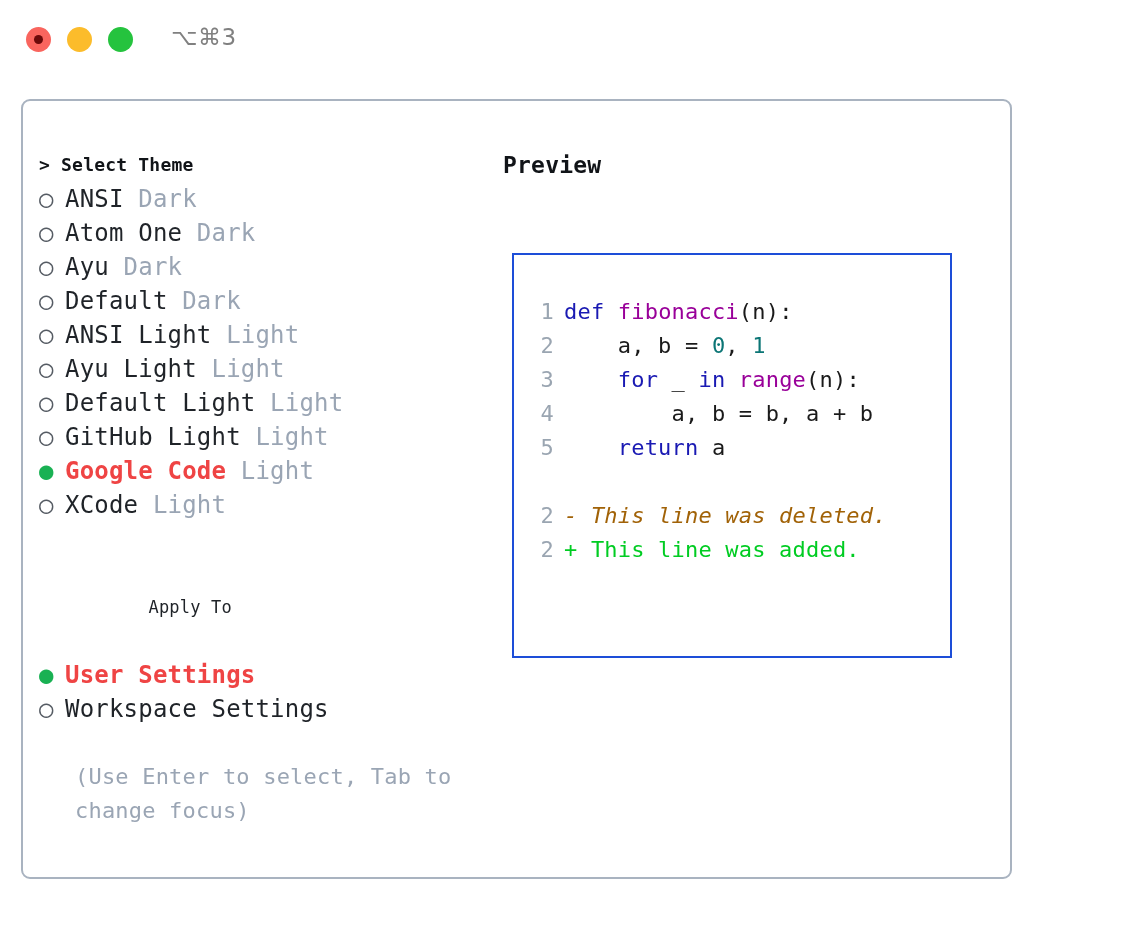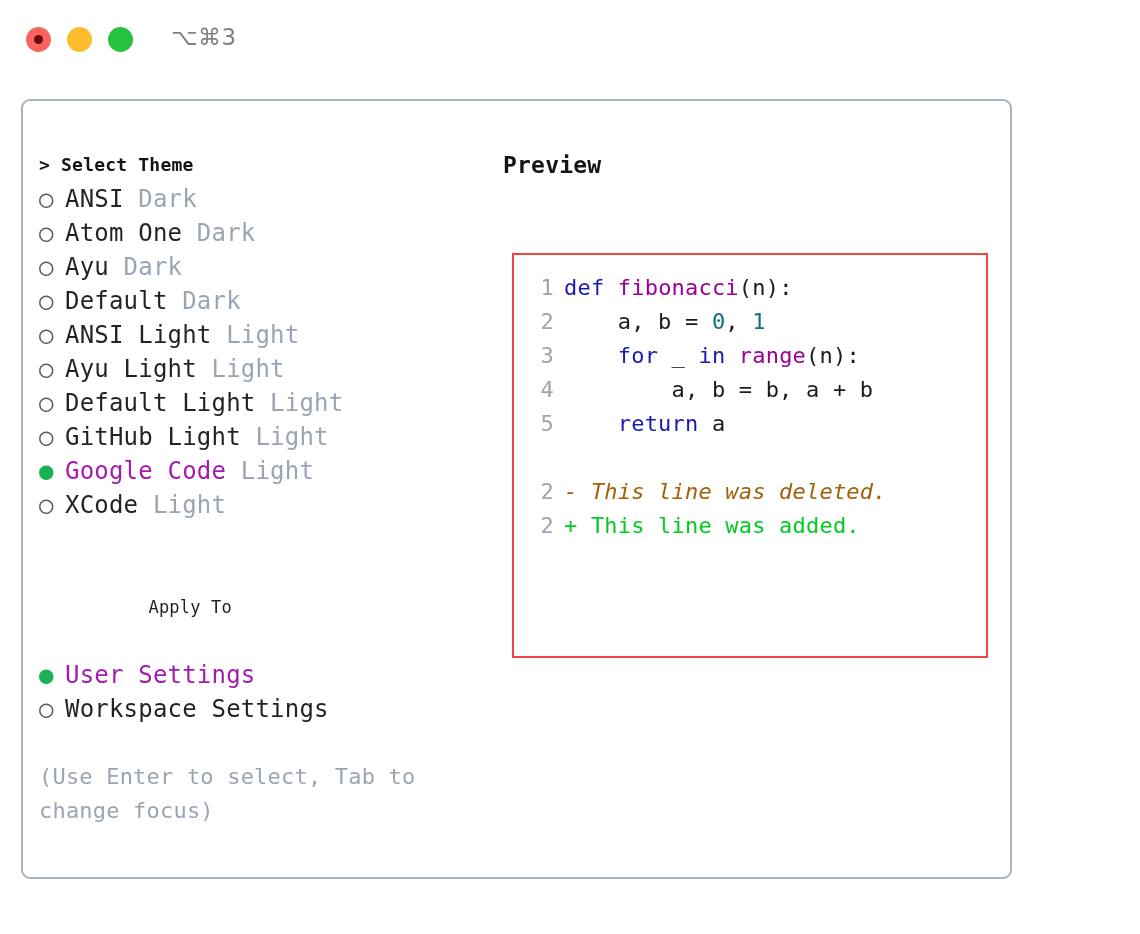--- a/index.html
+++ b/index.html
@@ -102,63 +102,64 @@
     color: #1f2328;
     white-space: pre;
     letter-spacing: 0.2px;
   }
   .bullet {
     display: inline-block;
     width: 26px;
     color: #555b63;
   }
   .bullet.sel { color: #19b153; }
-  .row.selected .label { color: #a21caf; }
+  .row.selected .label { color: #ef4444; font-weight: bold; }
   .label { color: #1f2328; }
   .suffix { color: #9aa5b4; }
   .section-head {
     font-size: 17px;
     line-height: 34px;
     color: #1f2328;
     white-space: pre;
     letter-spacing: 0.2px;
   }
   .spacer-row { height: 34px; }
   .hint {
     font-size: 22px;
     line-height: 34px;
     color: #9aa5b4;
     letter-spacing: 0.2px;
     width: 420px;
+    margin-left: 36px;
   }
 
   
   .right-col {
     position: absolute;
     left: 480px;
     top: 47px;
     width: 500px;
   }
   .preview-title {
     font-size: 23px;
     font-weight: bold;
     color: #111418;
     line-height: 34px;
     letter-spacing: 0.2px;
   }
   .code-box {
     position: absolute;
     left: 9px;
     top: 105px;
-    width: 476px;
+    width: 440px;
     height: 405px;
-    border: 2px solid #ef4444;
+    border: 2px solid #1d4ed8;
     box-sizing: border-box;
     background: #ffffff;
-    padding: 16px 0 0 0;
+    padding: 40px 0 0 0;
   }
   .code-line {
     font-size: 22px;
     line-height: 34px;
     white-space: pre;
     padding-left: 14px;
     letter-spacing: 0.2px;
   }
   .ln {
     display: inline-block;

